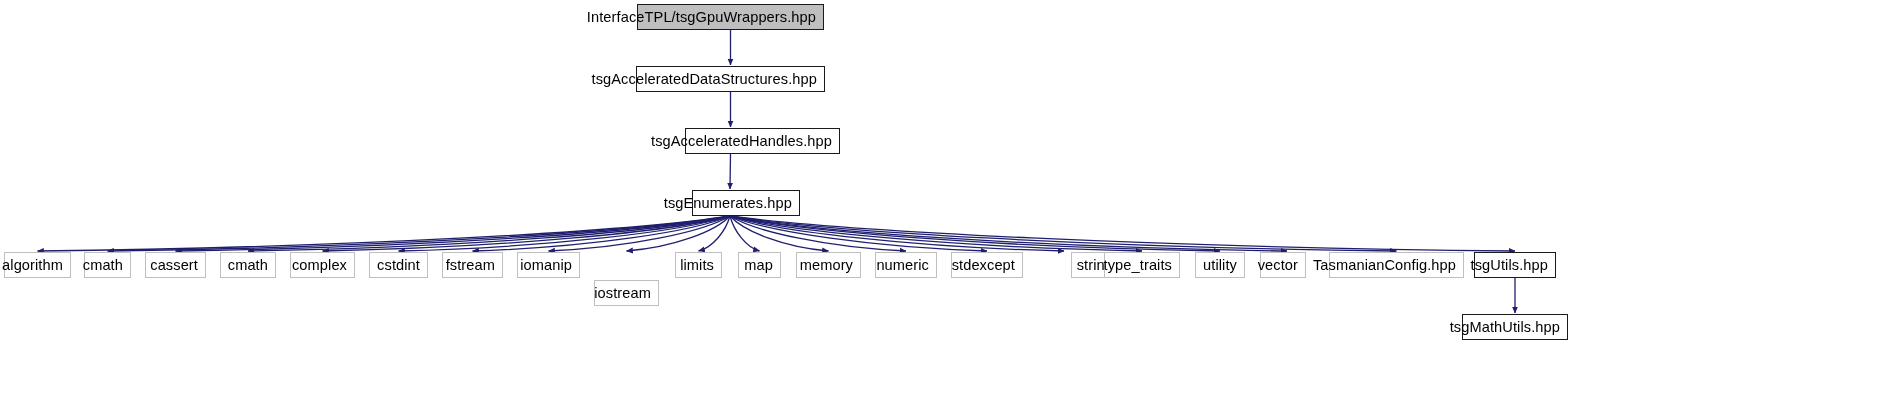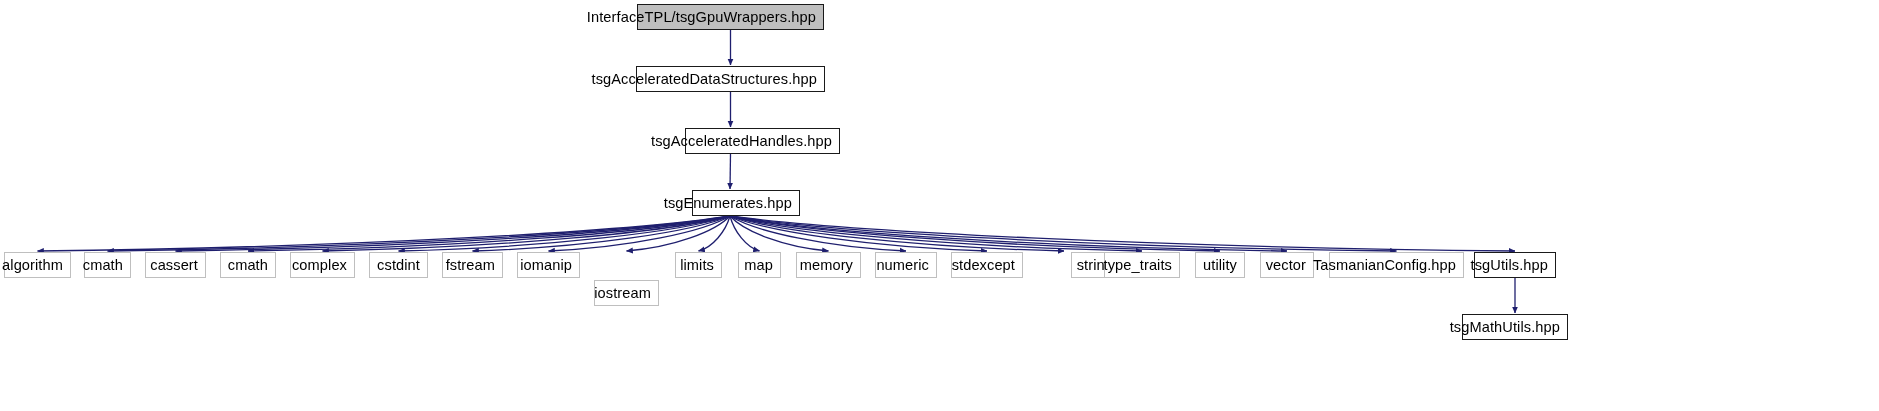--- a/index.html
+++ b/index.html
@@ -142,21 +142,21 @@
     </div>
     <div class="node" style="left: 1039px; top: 252px; width: 50px; margin-left: 32px;">
       <span class="node-label">string</span>
     </div>
     <div class="node" style="left: 1104px; top: 252px; width: 76px;">
       <span class="node-label">type_traits</span>
     </div>
     <div class="node" style="left: 1195px; top: 252px; width: 50px;">
       <span class="node-label">utility</span>
     </div>
-    <div class="node" style="left: 1260px; top: 252px; width: 54px;">
+    <div class="node" style="left: 1260px; top: 252px; width: 46px;">
       <span class="node-label">vector</span>
     </div>
     <div class="node" style="left: 1329px; top: 252px; width: 135px;">
       <span class="node-label">TasmanianConfig.hpp</span>
     </div>
     <div class="node tsg" style="left: 1474px; top: 252px; width: 82px;">
       <span class="node-label">tsgUtils.hpp</span>
     </div>
     <div class="node tsg" style="left: 1462px; top: 314px; width: 106px;">
       <span class="node-label">tsgMathUtils.hpp</span>

